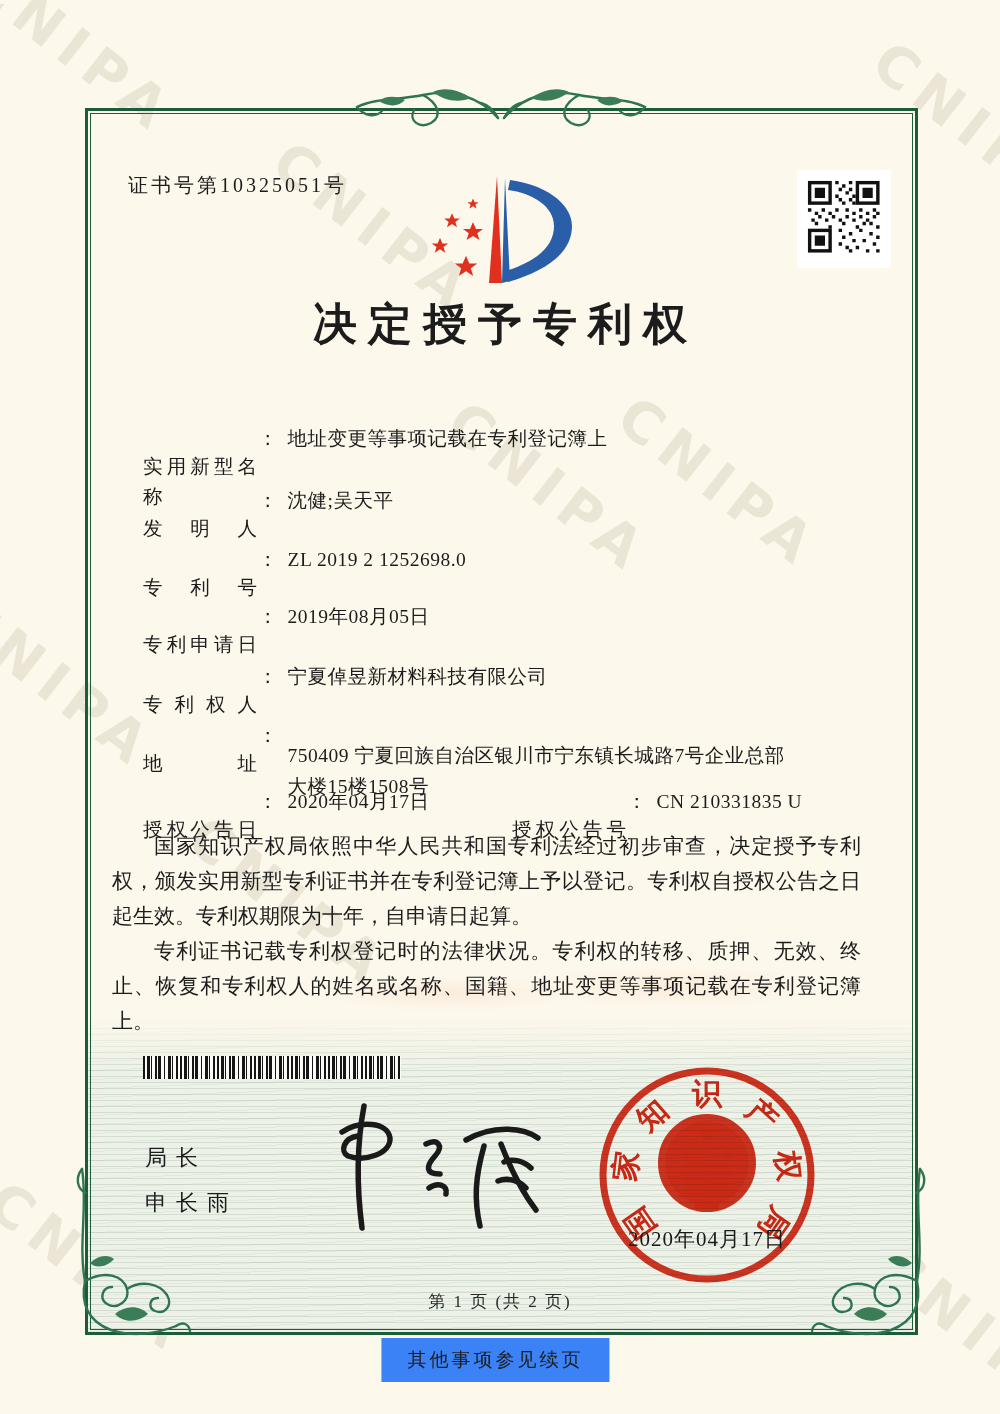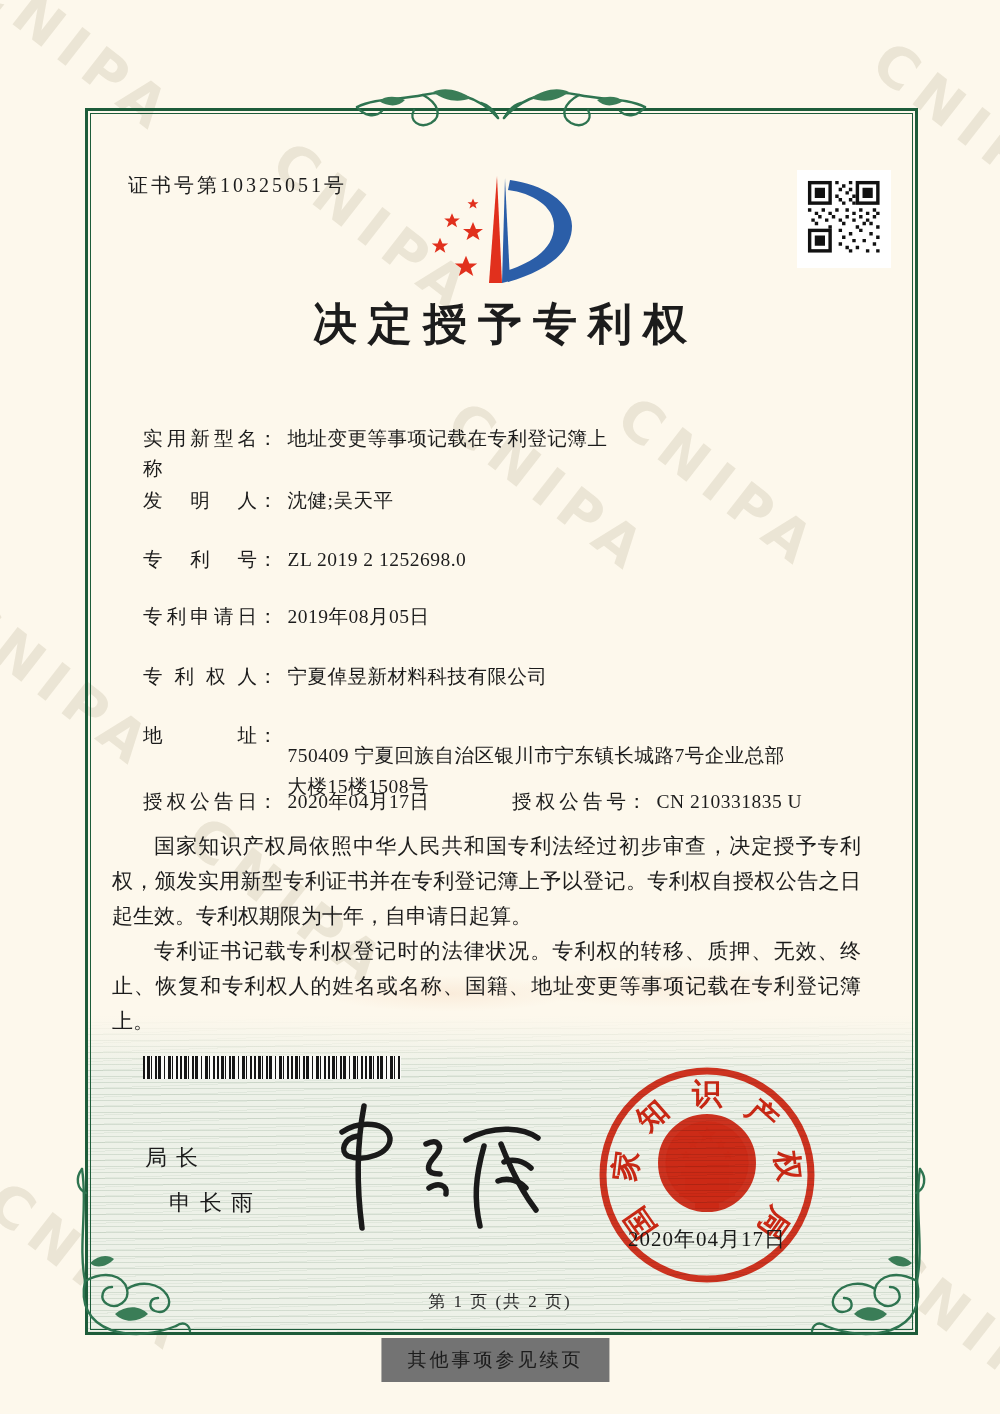--- a/index.html
+++ b/index.html
@@ -48,42 +48,42 @@
   .qr{ position:absolute; z-index:5; left:797px; top:170px; background:#fff; padding:9px; }
   .title{
     position:absolute; z-index:5; left:0; top:295px; width:100%;
     text-align:center; font-size:44px; font-weight:bold;
     letter-spacing:11px; text-indent:11px;
   }
   
   .frow{ position:absolute; z-index:5; left:143px; display:flex; align-items:flex-start;
          font-size:19.5px; line-height:30px; }
   .frow.second{ left:512px; }
-  .flabel{ width:114px; text-align:justify; text-align-last:justify; flex:none; }
+  .flabel{ width:114px; text-align:justify; text-align-last:justify; flex:none;margin-top:28px; }
   .fcolon{ flex:none; margin-left:1px; }
   .fvalue{ margin-left:10px; letter-spacing:0.5px; white-space:nowrap; }
   .fvalue.wrap{ white-space:normal; width:612px; line-height:31px;margin-top:19px; }
   
   .bodytext{
     position:absolute; z-index:5; left:112px; top:829px; width:749px;
     font-size:21px; line-height:35px; text-align:justify;
   }
   .bodytext p{ margin:0; text-indent:2em; }
   
   .barcode{
     position:absolute; z-index:5; left:143px; top:1056px; width:258px; height:23px;
     background:repeating-linear-gradient(90deg,
       #151515 0 2px, #fafaf7 2px 4px, #151515 4px 7px, #fafaf7 7px 8px,
       #151515 8px 9px, #fafaf7 9px 12px, #151515 12px 14px, #fafaf7 14px 15px,
       #151515 15px 18px, #fafaf7 18px 21px, #151515 21px 22px, #fafaf7 22px 25px,
       #151515 25px 28px, #fafaf7 28px 29px, #151515 29px 30px, #fafaf7 30px 33px,
       #151515 33px 35px, #fafaf7 35px 37px);
   }
   .director-title{ position:absolute; z-index:5; left:145px; top:1143px; font-size:22px; letter-spacing:9px;text-align:center; }
-  .director-name { position:absolute; z-index:5; left:145px; top:1188px; font-size:22px; letter-spacing:9px;margin-left:24px; }
+  .director-name { position:absolute; z-index:5; left:145px; top:1188px; font-size:22px; letter-spacing:9px; }
   .signature{ position:absolute; z-index:5; left:298px; top:1086px; }
   .signature path{ stroke:#1a1a1a; stroke-width:5.5; fill:none; stroke-linecap:round; }
   
   .seal{ position:absolute; z-index:6; left:592px; top:1060px; width:230px; height:230px;
          mix-blend-mode:multiply; }
   .seal-ring-svg{ position:absolute; left:0; top:0; }
   .seal-ch{
     position:absolute; width:34px; height:34px; text-align:center; line-height:34px;
     font-size:30px; font-weight:bold; color:#dc2b17;
   }
@@ -91,21 +91,21 @@
   .seal-emblem *{ fill:#dc2b17; }
   .seal-date{
     position:absolute; left:0; top:165px; width:230px; text-align:center;
     font-size:21px; color:#1b1b1b; letter-spacing:1px; z-index:7;
   }
   
   .page-info{ position:absolute; z-index:5; left:0; top:1290px; width:1000px;
               text-align:center; font-size:17px; letter-spacing:2px; color:#2a2a2a; }
   .cont-note{
     position:absolute; z-index:5; left:50%; top:1338px; transform:translateX(-52%);
-    background:#737373; padding:9px 26px; font-size:19px; letter-spacing:3px;
+    background:#3b82f6; padding:9px 26px; font-size:19px; letter-spacing:3px;
   }
 </style>
 </head>
 <body>
 
 <div class="page">
 
   <span class="wm" style="left:-45px; top:15px;">CNIPA</span>
   <span class="wm" style="left:255px; top:195px;">CNIPA</span>
   <span class="wm" style="left:855px; top:95px;">CNIPA</span>

